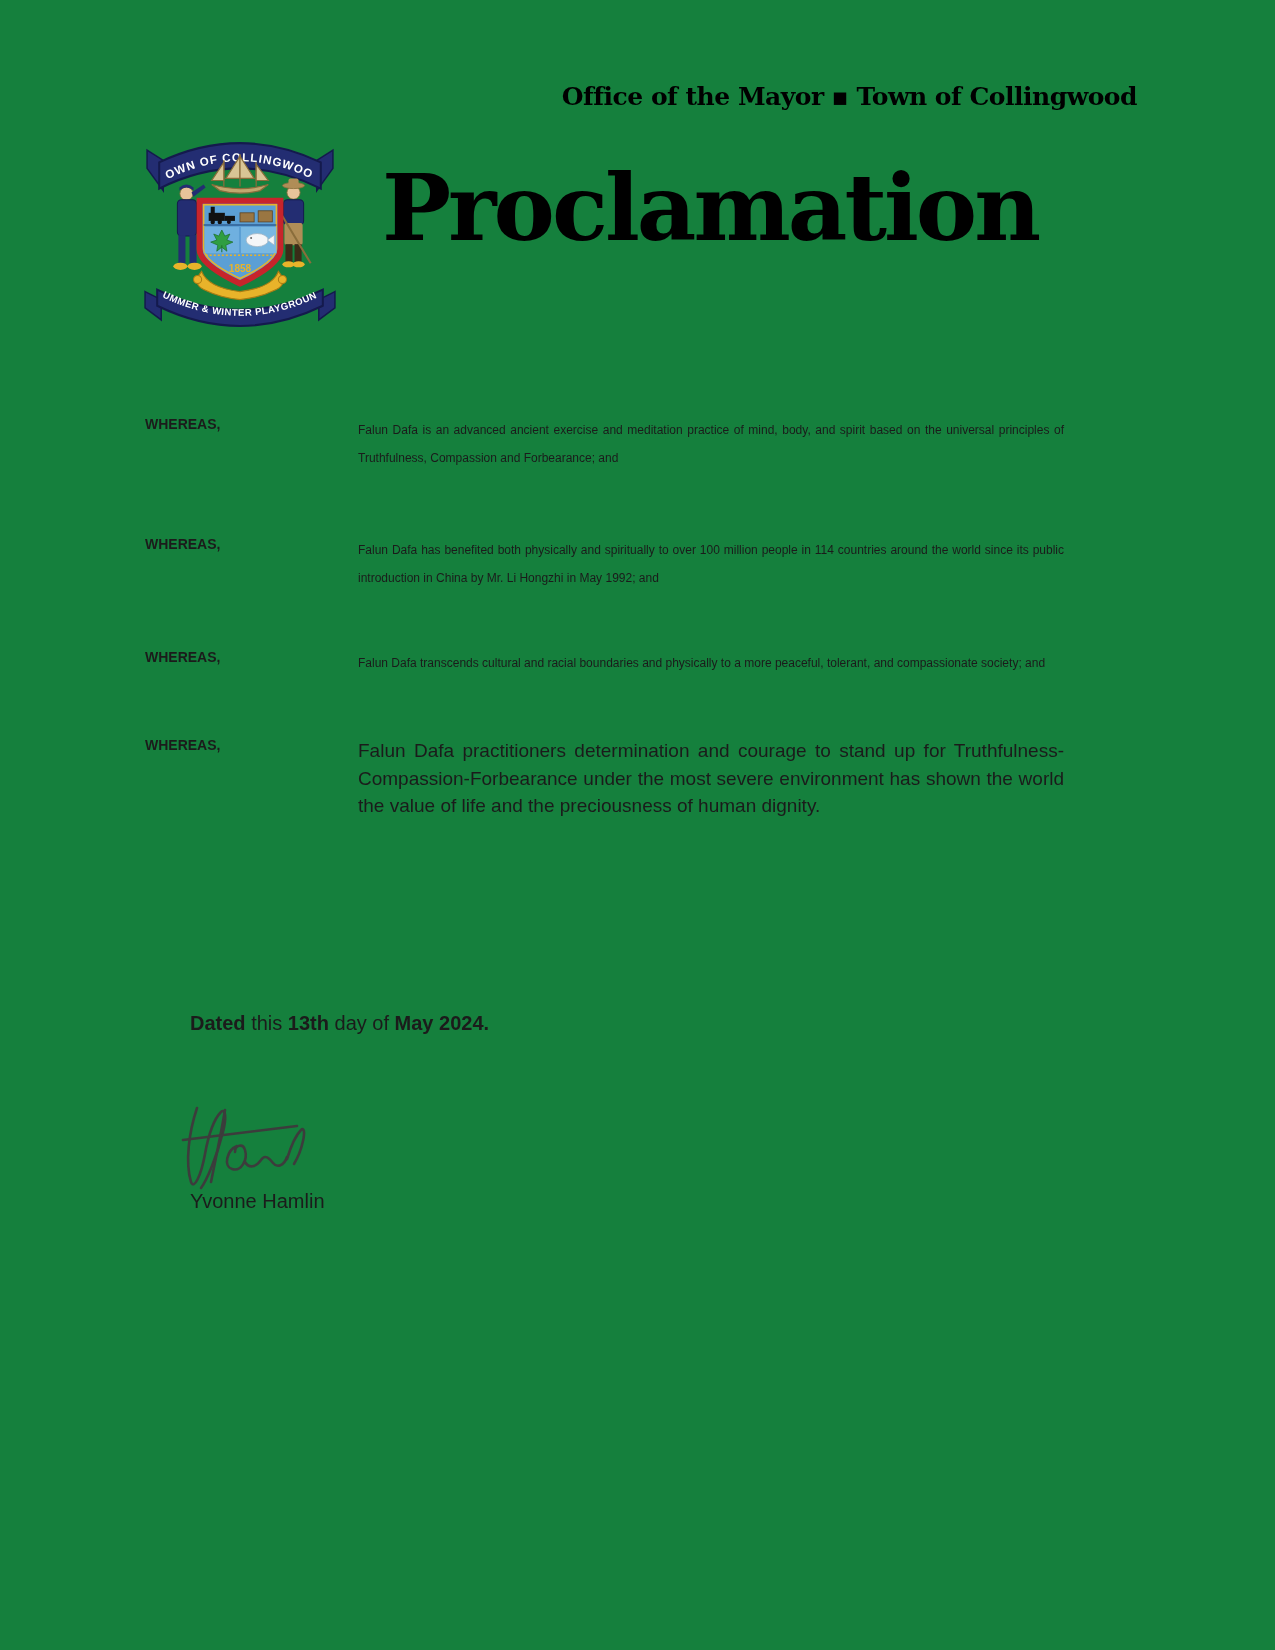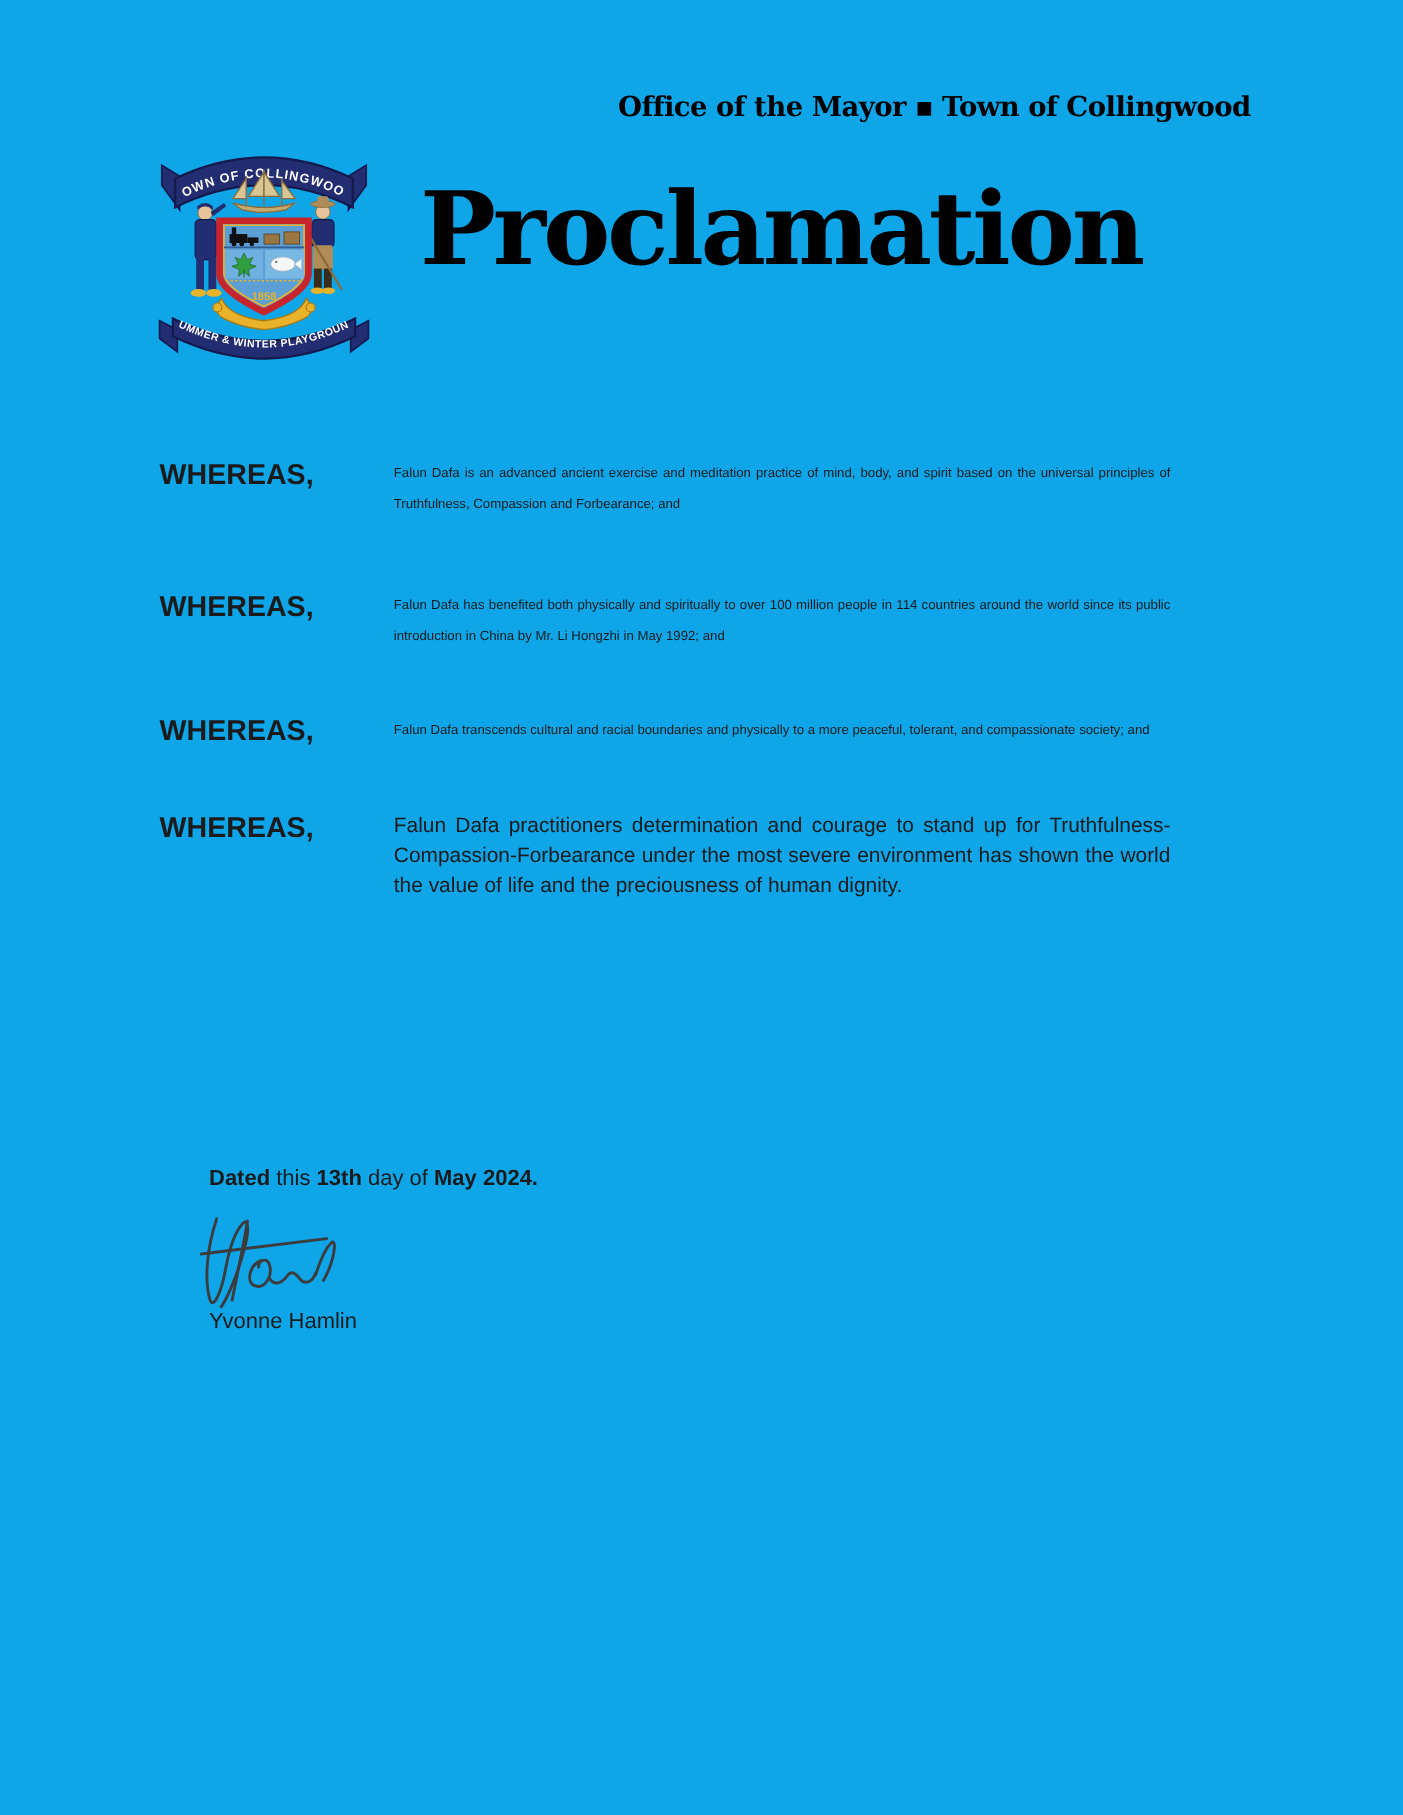--- a/index.html
+++ b/index.html
@@ -1,19 +1,19 @@
 <!DOCTYPE html>
 <html><head>
 <meta charset="utf-8">
 <style>
   html,body{margin:0;padding:0;background:#ffffff;}
   .page{
     position:relative;
     width:1275px;height:1650px;
-    background:#0ea5e9;
+    background:#15803d;
     font-family:"Liberation Sans",sans-serif;
     color:#1b1b1b;
     overflow:hidden;
   }
   .blackletter{
     font-family:"DejaVu Serif",serif;
     font-weight:bold;
     color:#000;
   }
   .header-line{
@@ -33,41 +33,41 @@
     left:340px;top:158px;
     width:740px;
     text-align:center;
     font-size:92px;
     letter-spacing:-3px;
     line-height:1.1;
   }
   .clause{position:absolute;left:0;width:1275px;}
   .clause-label{
     position:absolute;left:145px;top:0;
-    font-weight:bold;font-size:26px;
+    font-weight:bold;font-size:14px;
   }
   .clause-text{
     position:absolute;left:358px;top:0;
     width:706px;
     font-size:12px;line-height:28px;
     text-align:justify;
   }
   .clause-text.small{font-size:19px;line-height:27.5px;}
   .c0{top:416px;} .c1{top:536px;} .c2{top:649px;} .c3{top:737px;}
   .decl{
     position:absolute;left:188px;
     width:940px;
     font-size:19.5px;
   }
   .decl .b{font-weight:bold;}
   .therefore{top:901px;}
   .proclaim{top:955px;}
   .proclaim sup{font-size:12px;vertical-align:super;line-height:0;}
   .dated{
-    position:absolute;left:190px;top:1060px;
+    position:absolute;left:190px;top:1012px;
     font-size:20px;
   }
   .dated .b{font-weight:bold;}
   .signature{
     position:absolute;left:175px;top:1092px;
     width:170px;height:100px;
   }
   .sig-name{
     position:absolute;left:190px;top:1190px;
     font-size:20px;

